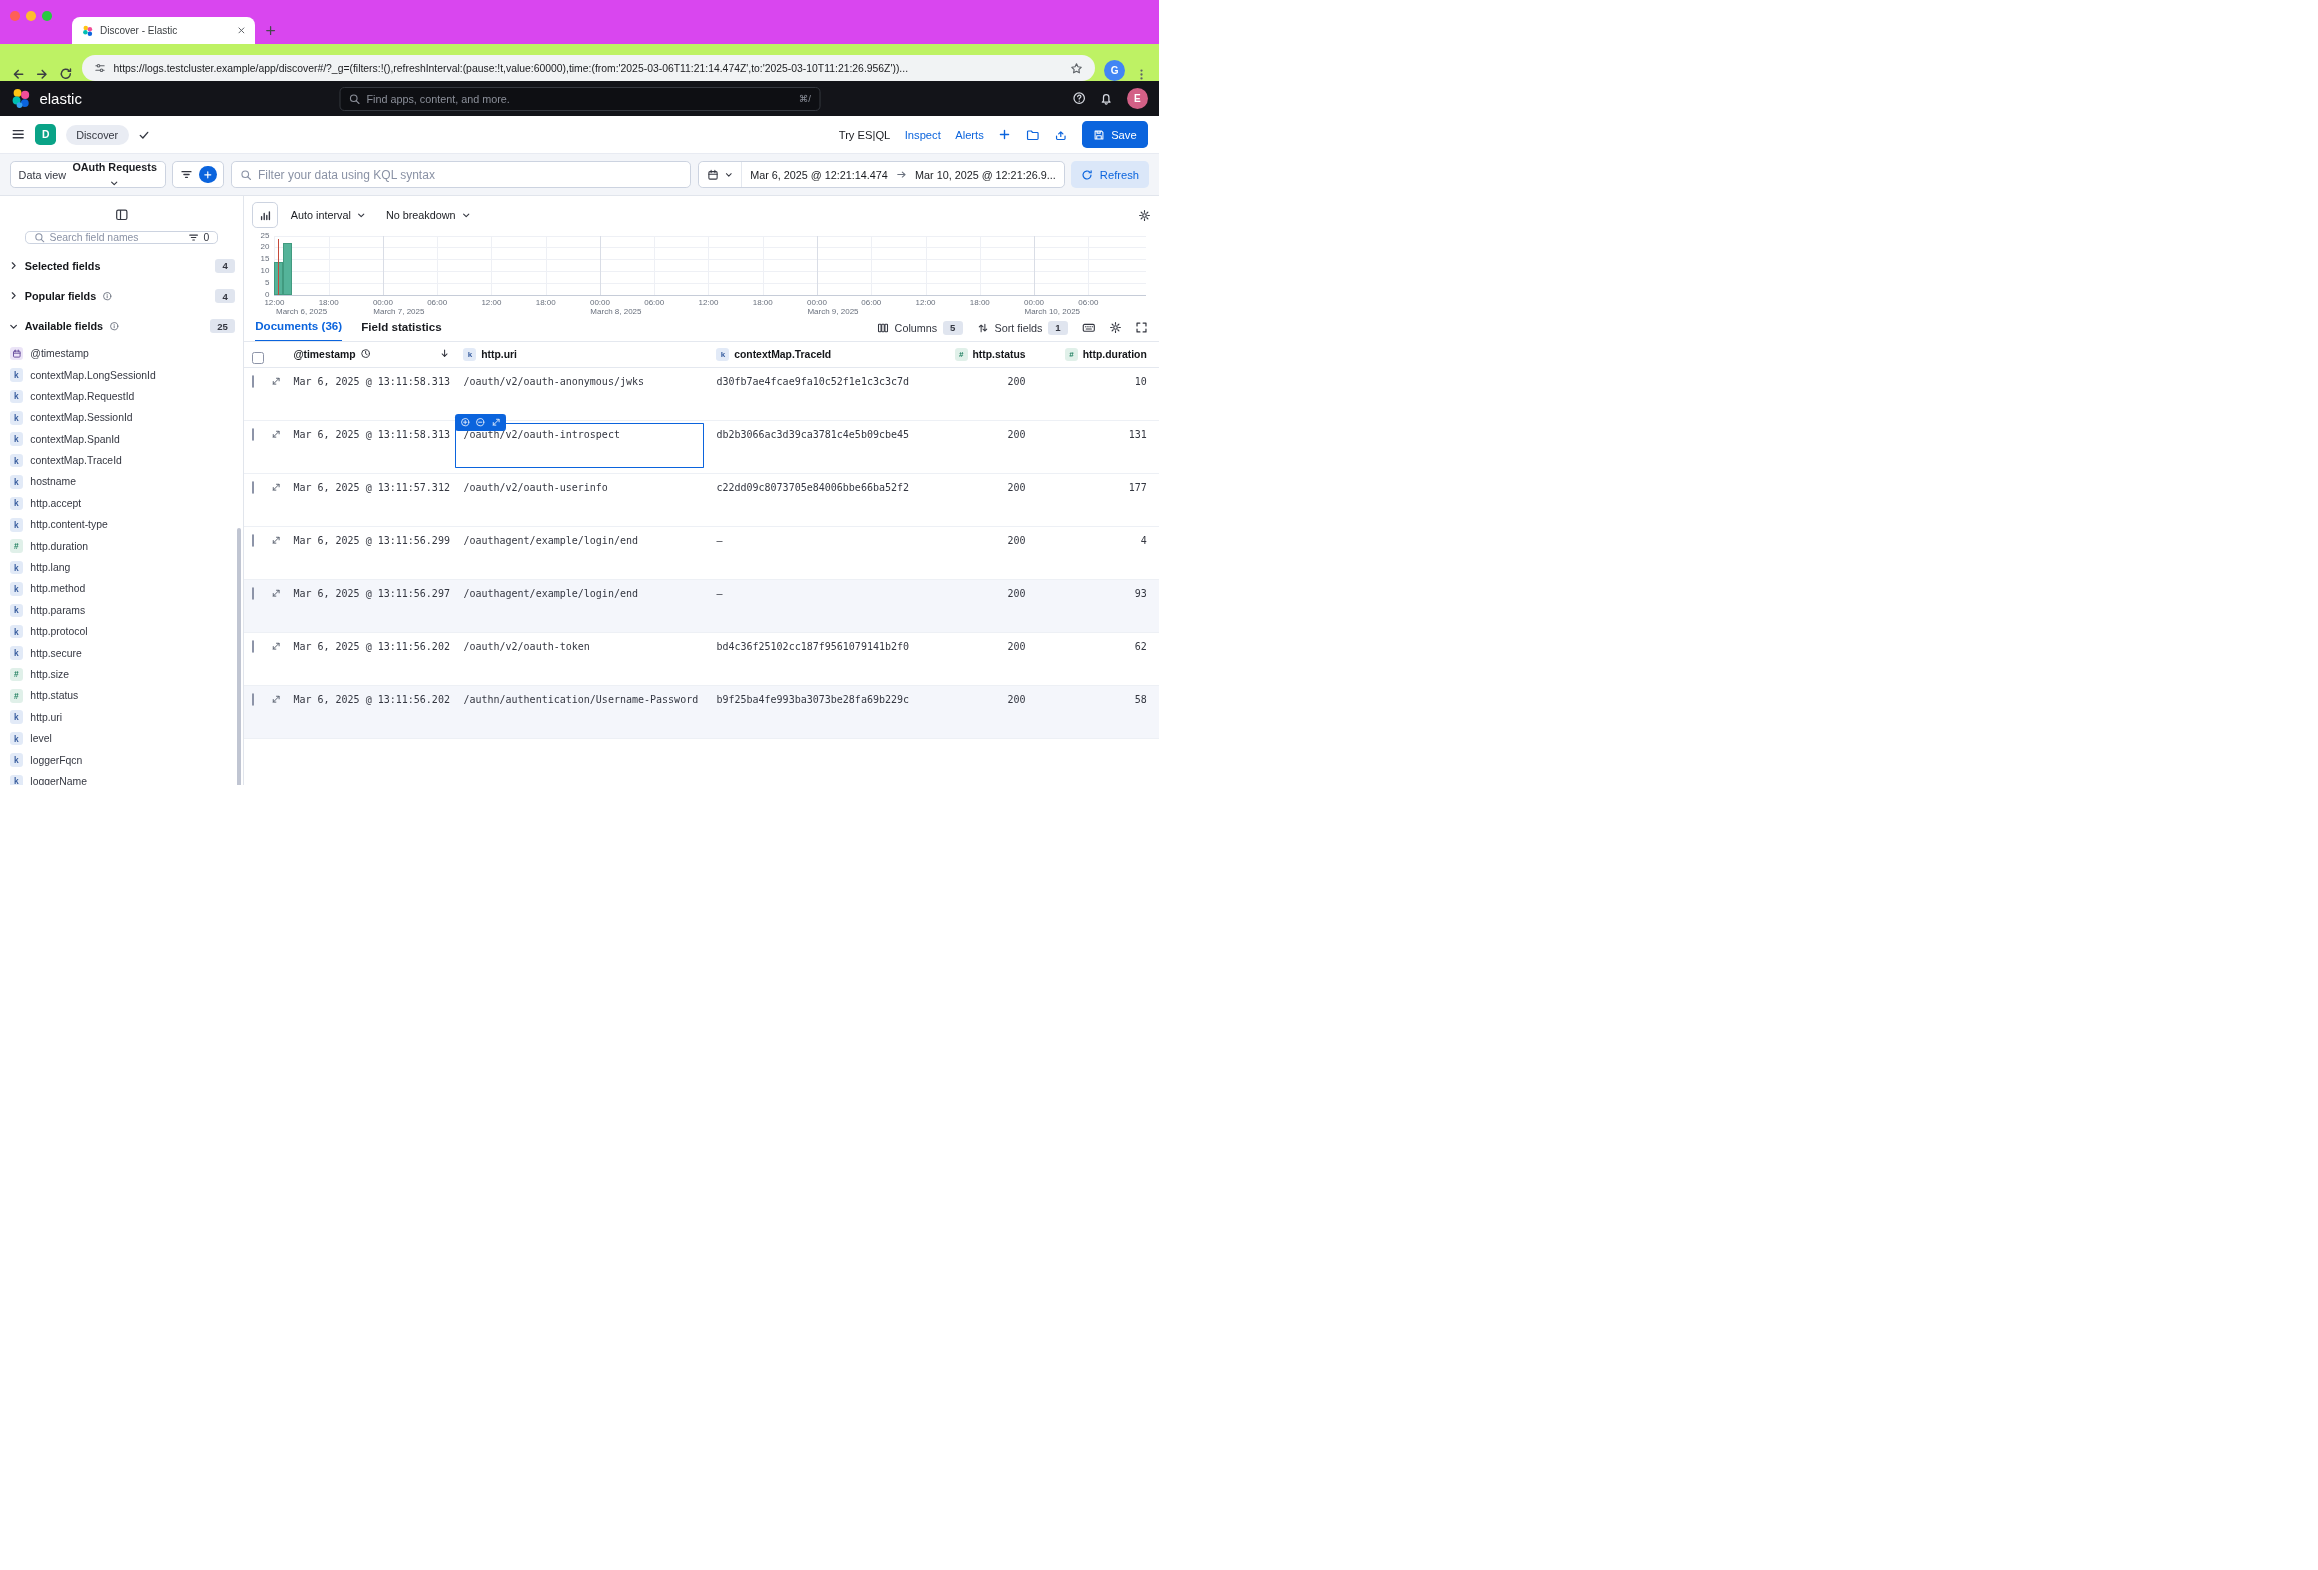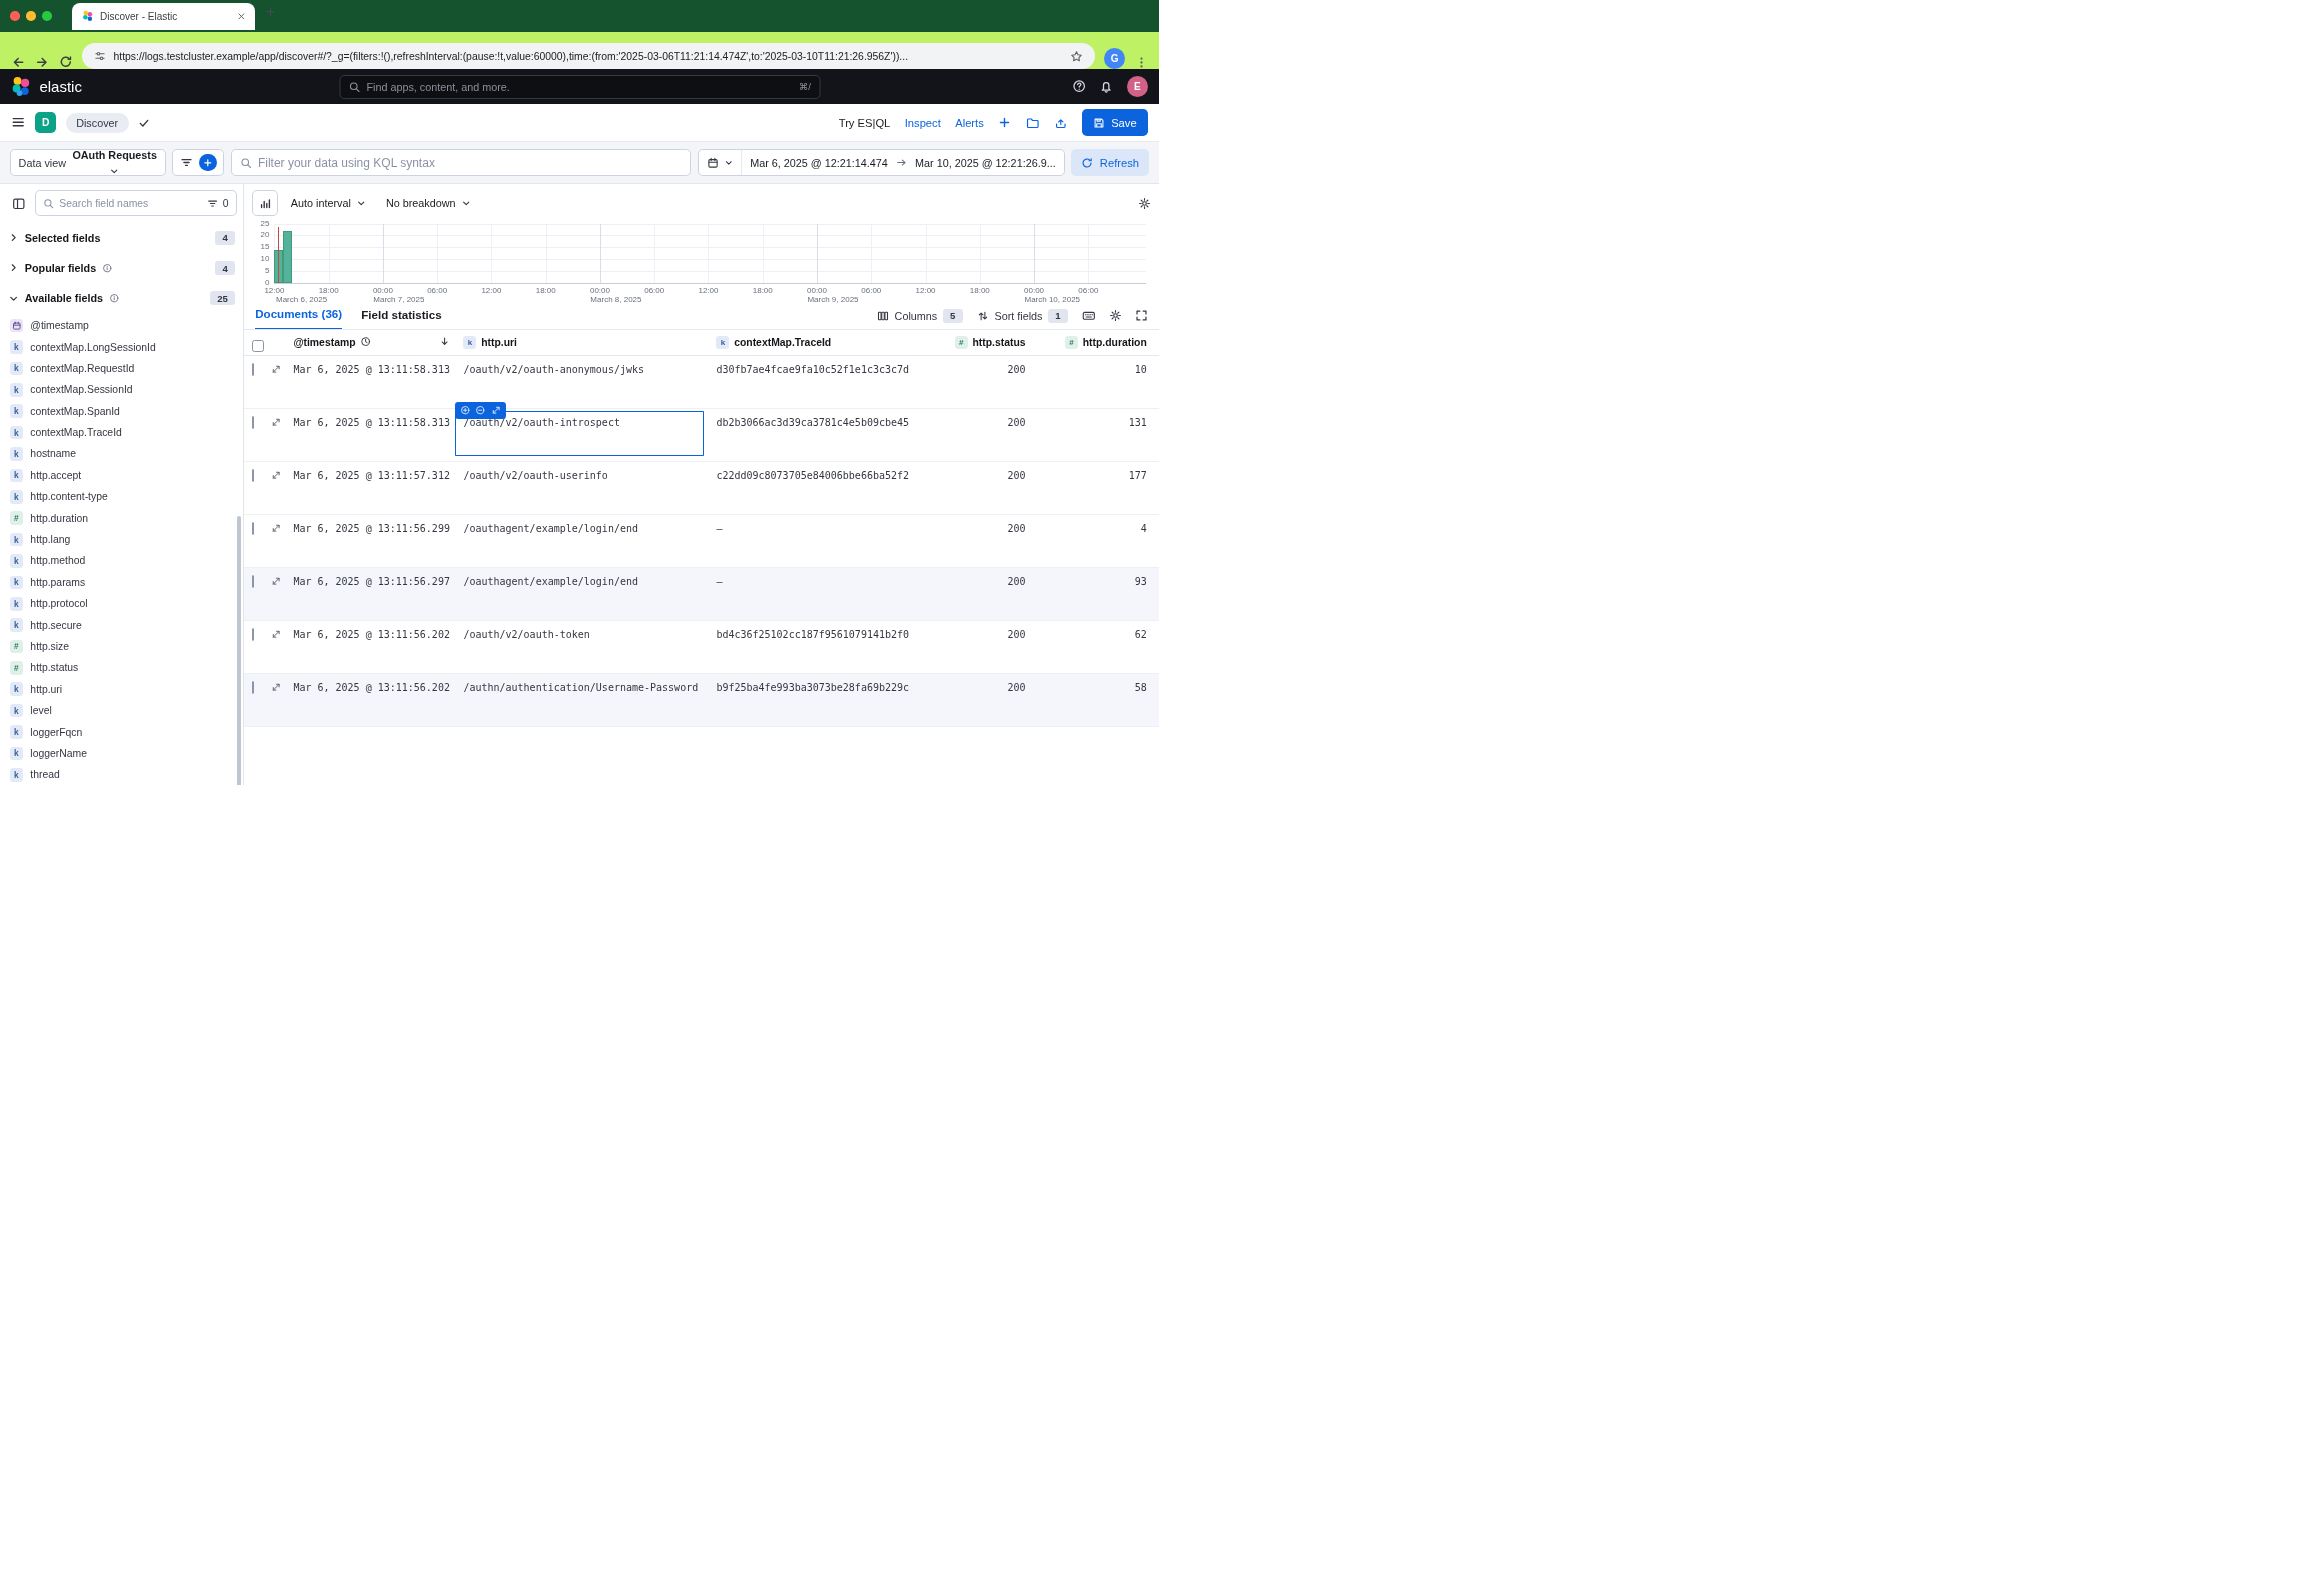--- a/index.html
+++ b/index.html
@@ -3,21 +3,21 @@
 <meta charset="utf-8">
 <style>
   *{margin:0;padding:0;box-sizing:border-box;}
   html,body{width:1159px;height:785px;overflow:hidden;}
   body{font-family:"Liberation Sans",sans-serif;background:#fff;color:#1a1c21;
     --primary:#0b64dd;--sub:#69707d;--border:#ccd3e0;}
   .page{width:1159px;height:785px;display:flex;flex-direction:column;}
   svg{display:block;}
 
   
-  .tabbar{height:32px;background:#14532d;position:relative;display:flex;align-items:center;flex:none;}
+  .tabbar{height:44px;background:#d946ef;position:relative;display:flex;align-items:flex-end;flex:none;}
   .lights{position:absolute;top:11.2px;left:10.4px;display:flex;gap:6.4px;}
   .light{width:9.6px;height:9.6px;border-radius:50%;}
   .l-red{background:#ff5f57;}.l-yellow{background:#febc2e;}.l-green{background:#28c840;}
   .tab{margin-left:72px;width:183px;height:27px;background:#fff;border-radius:8px 8px 0 0;display:flex;align-items:center;gap:6.4px;padding:0 6.4px 0 9.6px;}
   .tab-title{flex:1;font-size:10px;color:#3c4043;white-space:nowrap;overflow:hidden;}
   .tab-close{color:#5f6368;display:flex;align-items:center;justify-content:center;width:14.4px;height:14.4px;}
   .newtab-btn{margin:0 0 8px 9.6px;color:#45484d;}
   .urlbar{height:37px;background:#bef264;display:flex;align-items:flex-end;gap:9.6px;padding:0 11.2px;flex:none;}
   .chrome-icon{color:#5f6368;display:flex;flex:none;}
   .url-pill{flex:1;height:26px;background:#f1f3f4;border-radius:13px;display:flex;align-items:center;gap:8px;padding:0 11.2px;min-width:0;}
@@ -59,21 +59,21 @@
   .kql input::placeholder{color:#8a92a5;}
   .seg{display:flex;align-items:center;gap:4.8px;padding:0 8px;height:100%;}
   .cal-seg{border-right:0.8px solid #e4e8ef;color:#343741;}
   .date-text{font-size:10.8px;color:#1a1c21;white-space:nowrap;}
   .range-arrow{color:#69707d;display:flex;}
   .refresh-btn{height:27px;border-radius:4.8px;background:#dbe7f9;color:var(--primary);display:flex;align-items:center;gap:6.4px;padding:0 10.4px;font-size:11.2px;font-weight:500;flex:none;}
 
   
   .content{flex:1;display:flex;min-height:0;}
   .sidebar{width:244px;flex:none;border-right:0.8px solid #e1e5ec;position:relative;overflow:hidden;padding-top:6.4px;}
-  .sb-top{display:flex;align-items:center;gap:4.8px;padding:0 6.4px;}
+  .sb-top{display:flex;align-items:center;gap:4.8px;padding:0 6.4px;flex-direction:column;}
   .sb-toggle{width:24px;height:24px;display:flex;align-items:center;justify-content:center;color:#343741;flex:none;}
   .sb-search{flex:1;height:26px;border:0.8px solid var(--border);border-radius:4.8px;background:#fff;display:flex;align-items:center;gap:4.8px;padding:0 7.2px;color:#8a92a5;}
   .sb-search input{flex:1;border:none;outline:none;font-size:10.4px;color:#343741;background:transparent;font-family:inherit;min-width:0;}
   .sb-search input::placeholder{color:#8a92a5;}
   .sb-filter-count{display:flex;align-items:center;gap:4px;color:#343741;font-size:10.4px;flex:none;}
   .sections{margin-top:6.4px;}
   .section{display:flex;align-items:center;gap:5.6px;padding:8px 8px;font-size:10.8px;font-weight:700;color:#14161a;}
   .sec-chevron,.info-icon{display:flex;color:#343741;}
   .info-icon{color:#69707d;}
   .count-badge{margin-left:auto;background:#e0e5ef;border-radius:3.2px;padding:1.6px 7.2px;font-size:9.6px;font-weight:600;color:#343741;}

